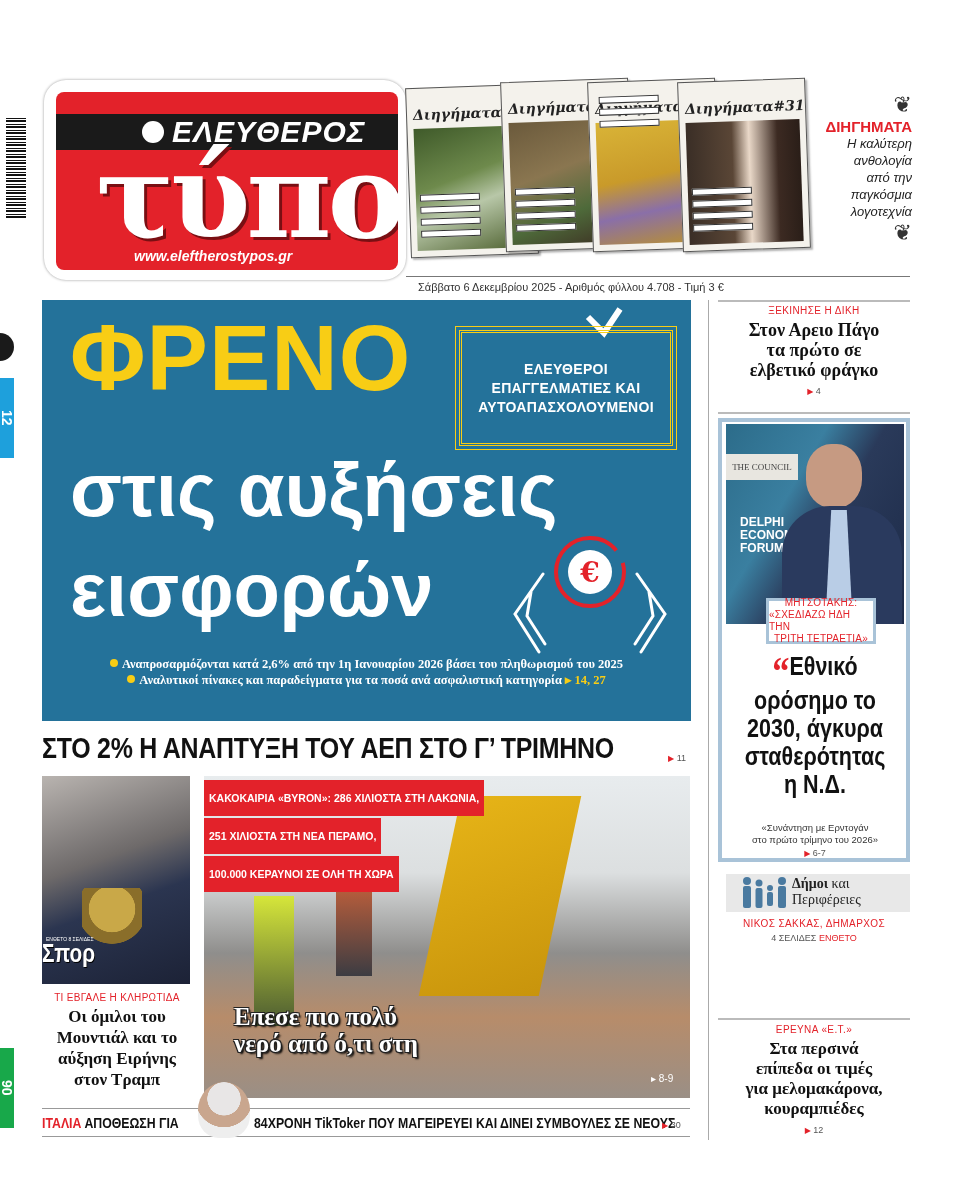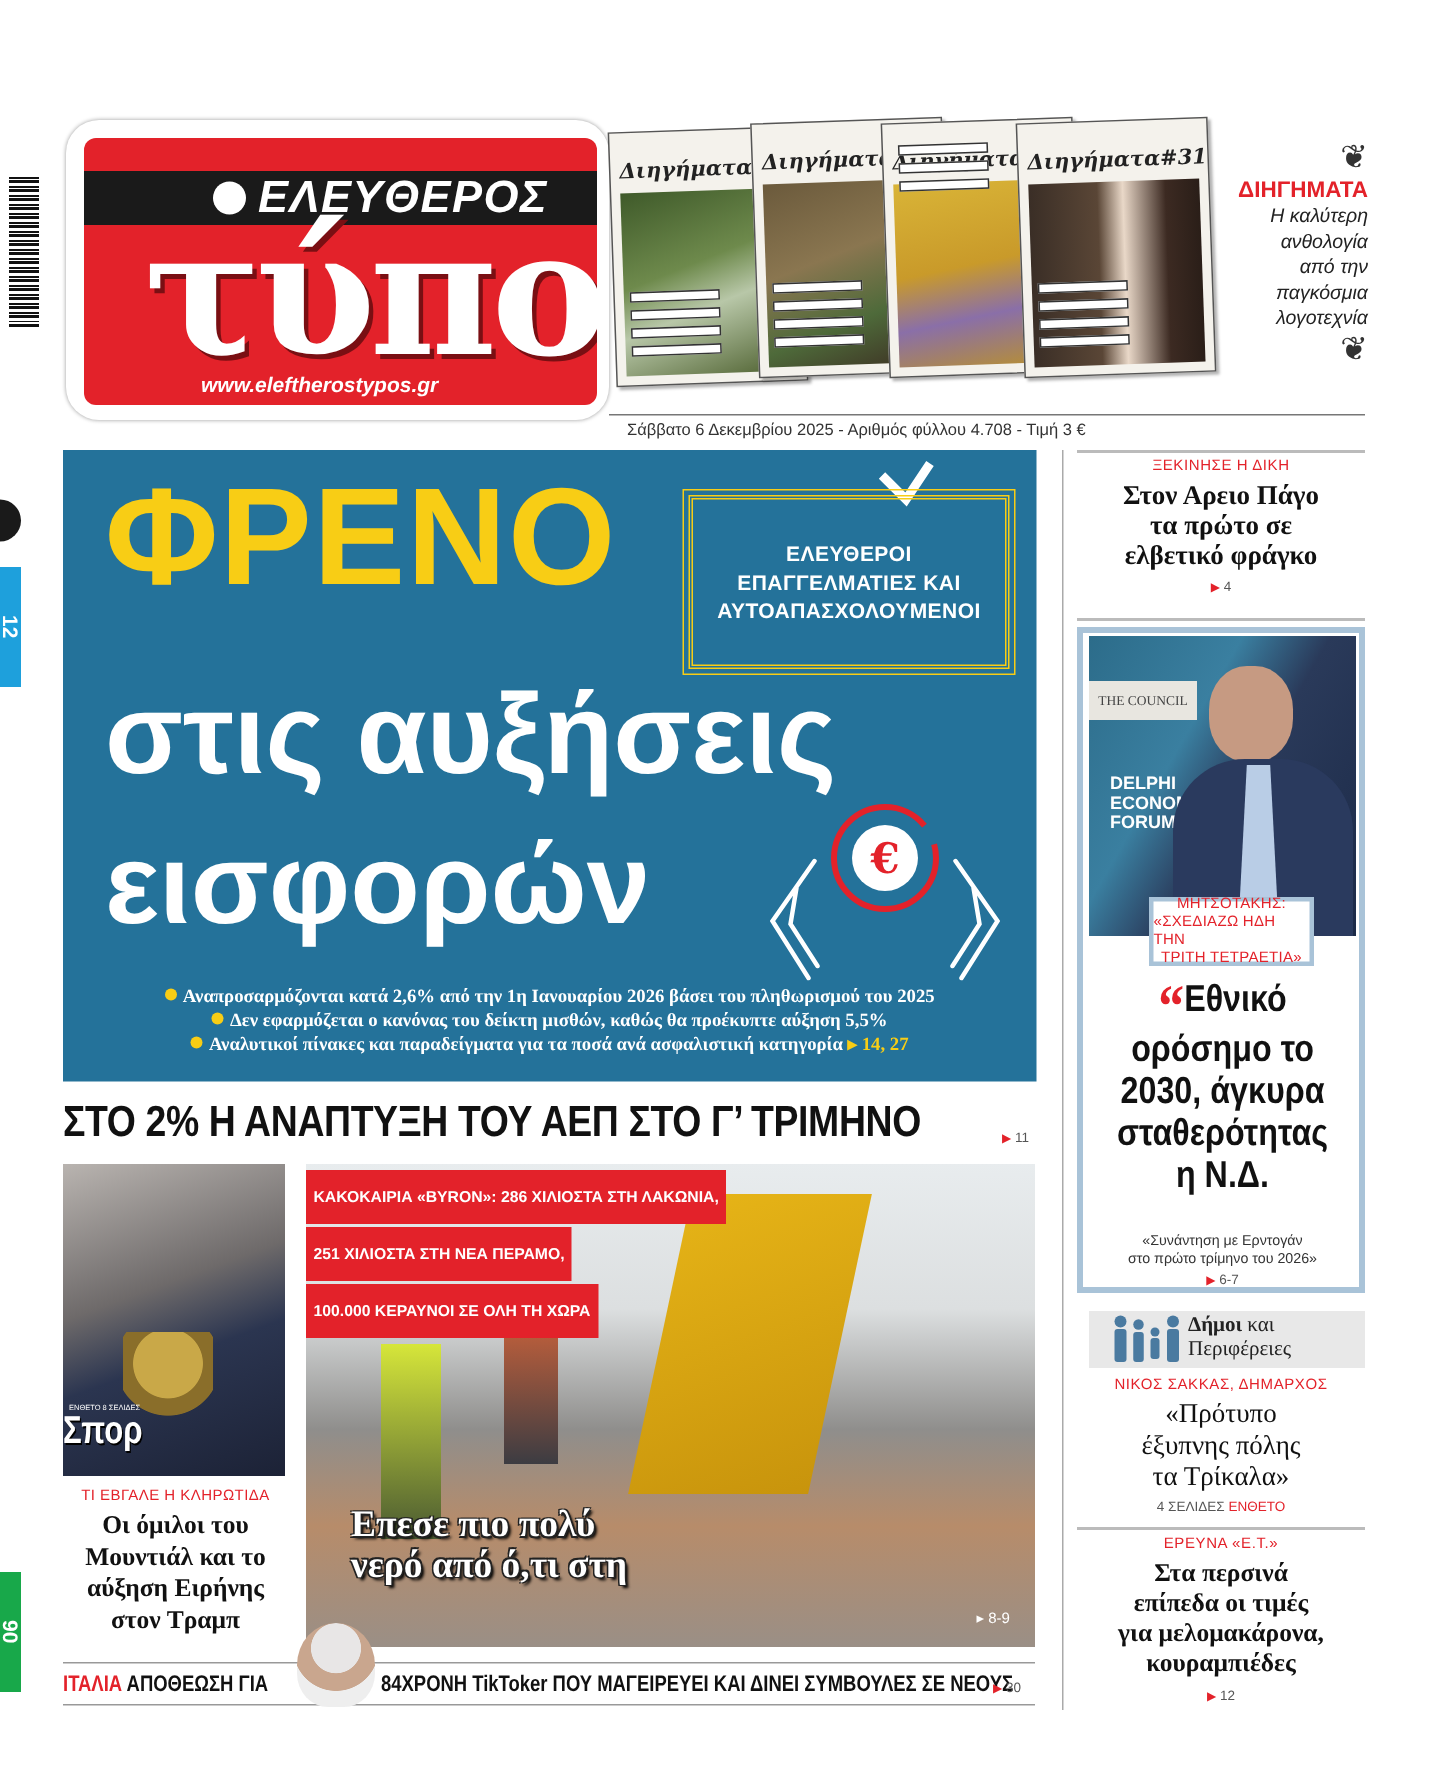--- a/index.html
+++ b/index.html
@@ -193,21 +193,20 @@
 <div class="abs hero-line3">εισφορών</div>
 <svg class="abs hero-icon" viewBox="0 0 170 120">
   <path d="M38 40 L10 80 L34 118 M26 58 L22 82 L40 110" stroke="#fff" stroke-width="3" fill="none" stroke-linecap="round"></path>
   <path d="M132 40 L160 80 L136 118 M144 58 L148 82 L130 110" stroke="#fff" stroke-width="3" fill="none" stroke-linecap="round"></path>
   <circle cx="85" cy="38" r="34" stroke="#e3222a" stroke-width="4" fill="none" stroke-dasharray="190 14"></circle>
   <circle cx="85" cy="38" r="22" fill="#fff"></circle>
   <text x="85" y="48" text-anchor="middle" font-family="DejaVu Serif, serif" font-weight="bold" font-size="28" fill="#e3222a">€</text>
 </svg>
 <div class="abs hero-bullets">
   <div><span class="bullet-dot"></span><span>Αναπροσαρμόζονται κατά 2,6% από την 1η Ιανουαρίου 2026 βάσει του πληθωρισμού του 2025</span></div>
-  <div><span class="bullet-dot"></span><span>Δεν εφαρμόζεται ο κανόνας του δείκτη μισθών, καθώς θα προέκυπτε αύξηση 5,5%</span></div>
   <div><span class="bullet-dot"></span><span>Αναλυτικοί πίνακες και παραδείγματα για τα ποσά ανά ασφαλιστική κατηγορία</span> <span class="pageref-y">▸</span> <span class="pageref-y">14, 27</span></div>
 </div>
 
 <div class="abs gdp">ΣΤΟ 2% Η ΑΝΑΠΤΥΞΗ ΤΟΥ ΑΕΠ ΣΤΟ Γ’ ΤΡΙΜΗΝΟ</div>
 <div class="abs gdp-ref"><span class="arrow-red">▶</span> <span>11</span></div>
 
 <div class="abs sport-img">
   <div class="abs" style="left:40px;top:112px;width:60px;height:70px;background:radial-gradient(circle at 50% 30%,#c9a848 0 40%,#8a6e2a 41% 60%,transparent 61%);"></div>
 </div>
 <div class="abs sport-small">ΕΝΘΕΤΟ 8 ΣΕΛΙΔΕΣ</div>
@@ -294,25 +293,20 @@
     <circle cx="42" cy="5" r="4"></circle>
       <rect x="38" y="10" width="8" height="22" rx="2"></rect>
   </g>
 </svg>
 <div class="abs dimoi-text">
   <div><b>Δήμοι</b> <span>και</span></div>
   <div>Περιφέρειες</div>
 </div>
 <div class="abs" style="left:718px;top:918px;width:192px;">
   <div class="r-kicker">ΝΙΚΟΣ ΣΑΚΚΑΣ, ΔΗΜΑΡΧΟΣ</div>
-  <div class="r-title" style="font-weight:normal;font-size:18px;line-height:21px;margin-top:3px;">
-    <div>«Πρότυπο</div>
-    <div>έξυπνης πόλης</div>
-    <div>τα Τρίκαλα»</div>
-  </div>
   <div class="r-ref" style="margin-top:4px;"><span>4 ΣΕΛΙΔΕΣ</span> <span style="color:#e3222a;">ΕΝΘΕΤΟ</span></div>
 </div>
 <div class="abs r-rule" style="left:718px;top:1018px;width:192px;"></div>
 <div class="abs" style="left:718px;top:1024px;width:192px;">
   <div class="r-kicker">ΕΡΕΥΝΑ «Ε.Τ.»</div>
   <div class="r-title" style="font-size:17px;line-height:20px;margin-top:4px;">
     <div>Στα περσινά</div>
     <div>επίπεδα οι τιμές</div>
     <div>για μελομακάρονα,</div>
     <div>κουραμπιέδες</div>

